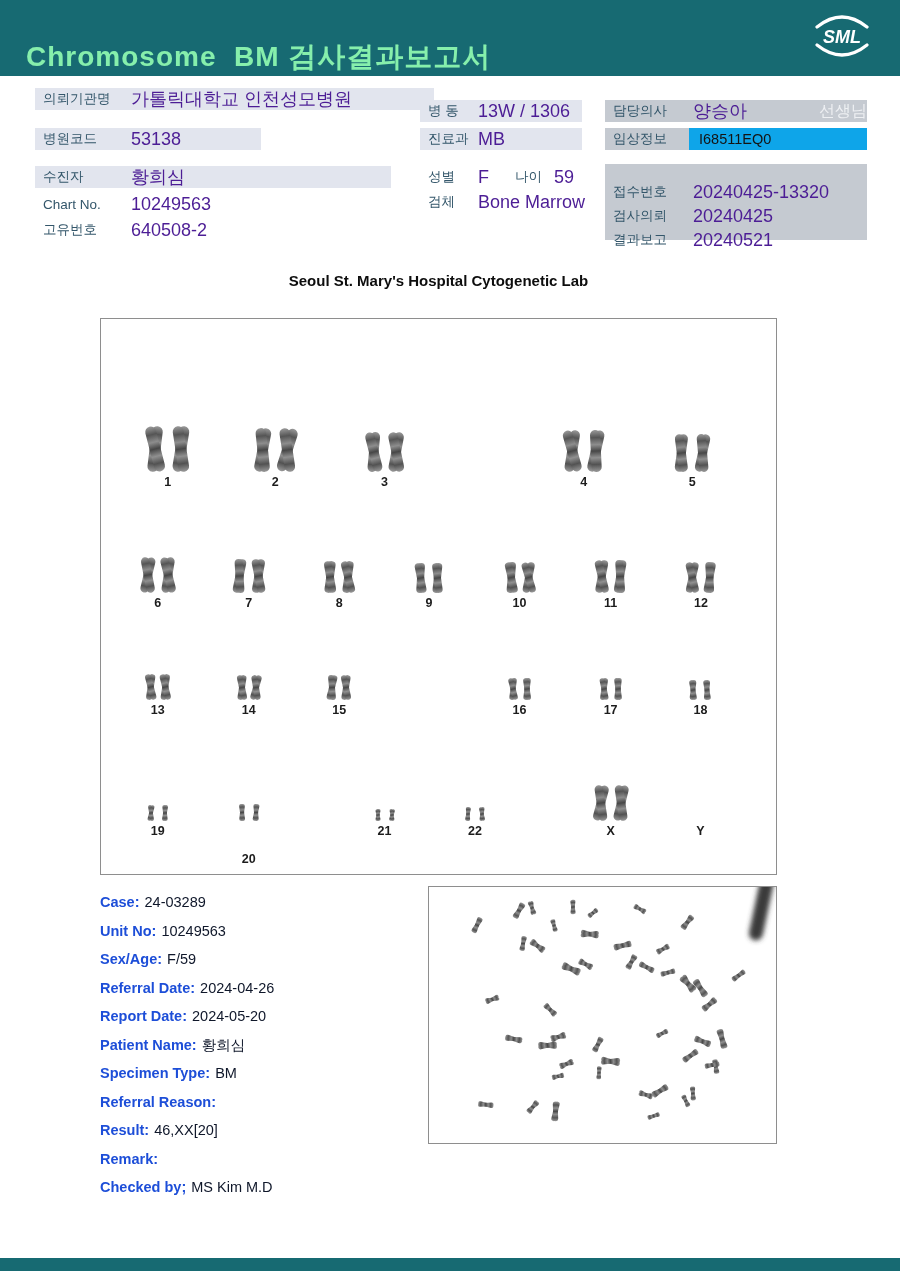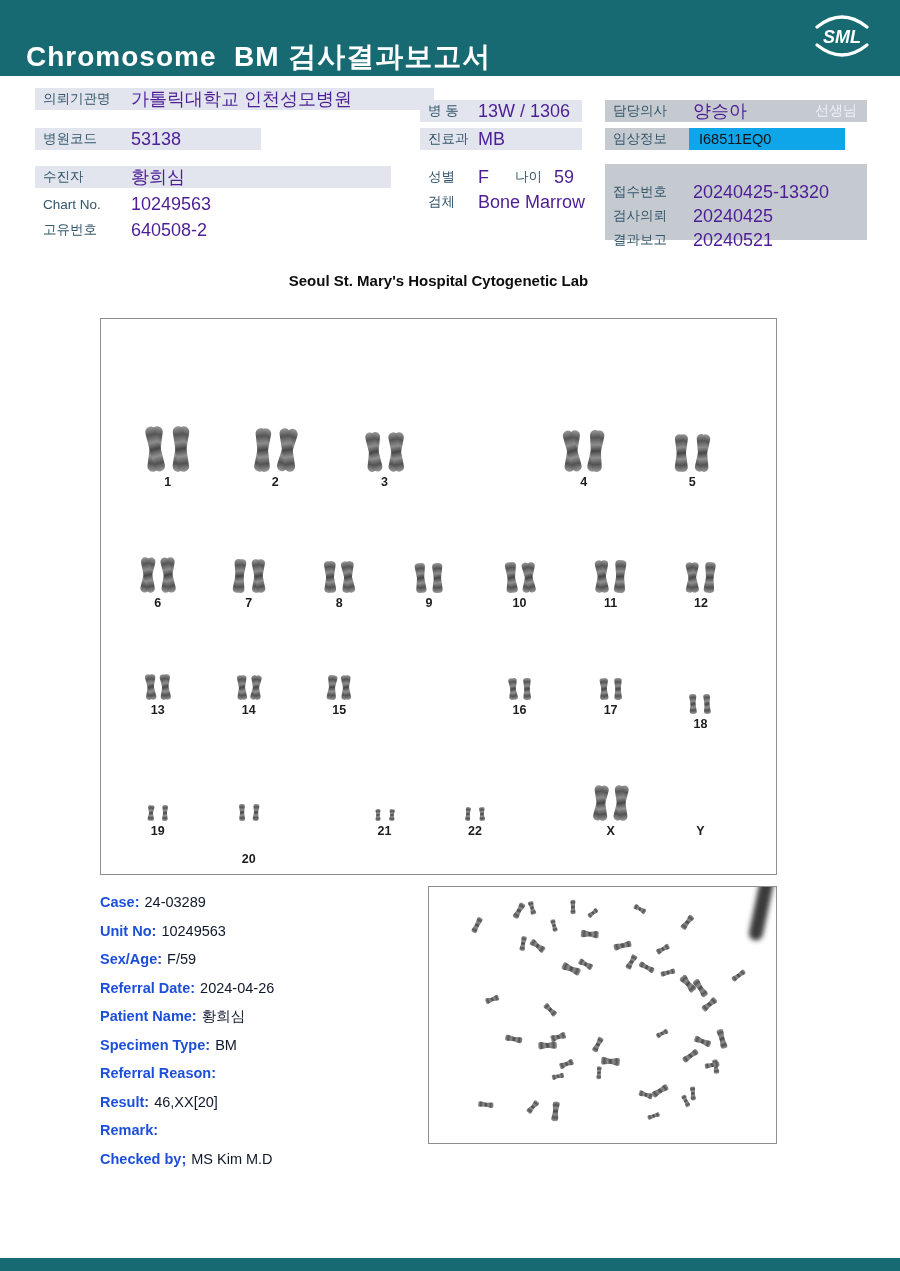--- a/index.html
+++ b/index.html
@@ -3,33 +3,33 @@
 <meta charset="utf-8">
 <style>
   html,body{margin:0;padding:0;background:#fff;}
   .page{position:relative;width:900px;height:1271px;background:#ffffff;overflow:hidden;
         font-family:"Liberation Sans", sans-serif;}
 
   
   .header{position:absolute;left:0;top:0;width:900px;height:76px;background:#176a72;
           display:flex;align-items:center;justify-content:space-between;
           padding:0 26px;box-sizing:border-box;}
-  .header-title{color:#ffffff;font-size:28px;font-weight:600;letter-spacing:1px;white-space:pre;margin-top:37px;}
+  .header-title{color:#86efac;font-size:28px;font-weight:600;letter-spacing:1px;white-space:pre;margin-top:37px;}
   .footer{position:absolute;left:0;bottom:0;width:900px;height:13px;background:#176a72;}
 
   
   .cell{position:absolute;height:22px;display:flex;align-items:center;box-sizing:border-box;}
   .bg-light{background:#e2e5ee;}
   .bg-gray{background:#c5cad1;}
   .lbl{padding-left:8px;color:#33566a;font-size:13.5px;flex:0 0 auto;white-space:nowrap;}
   .w90{width:88px;}
   .w56{width:50px;}
   .w80{width:80px;}
   .val{color:#4c1d95;font-size:18px;white-space:nowrap;}
-  .suffix{margin-left:auto;padding-right:10px;color:#eef0f3;font-size:14px;}
+  .suffix{margin-left:auto;color:#eef0f3;font-size:16px;}
   .lbl-box{background:#c5cad1;width:84px;height:100%;display:flex;align-items:center;
            padding-left:8px;box-sizing:border-box;color:#33566a;font-size:13.5px;}
   .val-box{background:#0ea5e9;flex:1;height:100%;display:flex;align-items:center;
            padding-left:10px;color:#141414;font-size:14.5px;}
   .rblock{position:absolute;box-sizing:border-box;background:#c5cad1;padding-top:16px;}
   .rrow{height:24px;display:flex;align-items:center;}
 
   
   .lab-title{position:absolute;left:100px;top:272px;width:677px;text-align:center;
              font-size:15px;font-weight:700;color:#0d0d0d;}
@@ -107,21 +107,21 @@
   <div class="cell" style="left:420px;top:191px;width:220px">
     <span class="lbl w56">검체</span>
     <span class="val">Bone Marrow</span>
   </div>
 
   <div class="cell bg-gray" style="left:605px;top:100px;width:262px">
     <span class="lbl w80">담당의사</span>
     <span class="val">양승아</span>
     <span class="suffix">선생님</span>
   </div>
-  <div class="cell" style="left:605px;top:128px;width:240px">
+  <div class="cell" style="left:605px;top:128px;width:262px">
     <span class="lbl-box">임상정보</span>
     <span class="val-box">I68511EQ0</span>
   </div>
   <div class="rblock" style="left:605px;top:164px;width:262px;height:76px">
     <div class="rrow">
       <span class="lbl w80">접수번호</span>
       <span class="val">20240425-13320</span>
     </div>
     <div class="rrow">
       <span class="lbl w80">검사의뢰</span>
@@ -537,21 +537,21 @@
               <rect x="-2.6" y="-11.0" width="5.3" height="22.0" rx="2.6" fill="url(#gk16)" transform="rotate(10.3)"></rect>
               <rect x="-2.6" y="-11.0" width="5.3" height="22.0" rx="2.6" fill="url(#gk16)" transform="rotate(-10.3)"></rect>
             </g>
             <g transform="translate(26.2,14.0) rotate(-0.6)">
               <rect x="-2.6" y="-11.0" width="5.3" height="22.0" rx="2.6" fill="url(#gk16)" transform="rotate(7.3)"></rect>
               <rect x="-2.6" y="-11.0" width="5.3" height="22.0" rx="2.6" fill="url(#gk16)" transform="rotate(-7.3)"></rect>
             </g>
           </svg></div>
         <div class="chrom-label">17</div>
       </div>
-      <div class="chrom-cell" style="left: 88.8%; top: 372px;">
+      <div class="chrom-cell" style="left: 88.8%; top: 358px;">
         <div class="chrom-img"><svg width="36" height="26" viewBox="0 0 36 26">
             <defs>
               <linearGradient id="gk17" x1="0" y1="0" x2="0" y2="1">
                 <stop offset="0" stop-color="#9a9a9a"></stop>
                 <stop offset="0.18" stop-color="#555555"></stop>
                 <stop offset="0.35" stop-color="#8d8d8d"></stop>
                 <stop offset="0.5" stop-color="#474747"></stop>
                 <stop offset="0.66" stop-color="#909090"></stop>
                 <stop offset="0.82" stop-color="#525252"></stop>
                 <stop offset="1" stop-color="#9a9a9a"></stop>
@@ -691,20 +691,21 @@
       <div class="chrom-cell" style="left: 88.8%; top: 505px;">
         <div class="chrom-label">Y</div>
       </div>
     </div>
 
   <div class="report">
     <div class="rep-line"><span class="rep-label">Case:</span><span class="rep-value">24-03289</span></div>
     <div class="rep-line"><span class="rep-label">Unit No:</span><span class="rep-value">10249563</span></div>
     <div class="rep-line"><span class="rep-label">Sex/Age:</span><span class="rep-value">F/59</span></div>
     <div class="rep-line"><span class="rep-label">Referral Date:</span><span class="rep-value">2024-04-26</span></div>
+    <div class="rep-line"><span class="rep-label">Report Date:</span><span class="rep-value">2024-05-20</span></div>
     <div class="rep-line"><span class="rep-label">Patient Name:</span><span class="rep-value">황희심</span></div>
     <div class="rep-line"><span class="rep-label">Specimen Type:</span><span class="rep-value">BM</span></div>
     <div class="rep-line"><span class="rep-label">Referral Reason:</span><span class="rep-value"></span></div>
     <div class="rep-line gap"><span class="rep-label">Result:</span><span class="rep-value">46,XX[20]</span></div>
     <div class="rep-line"><span class="rep-label">Remark:</span><span class="rep-value"></span></div>
     <div class="rep-line"><span class="rep-label">Checked by;</span><span class="rep-value">MS Kim M.D</span></div>
   </div>
 
   <div class="meta-box" id="metaphase-box"><svg width="347" height="256" viewBox="0 0 347 256">
         <defs>

